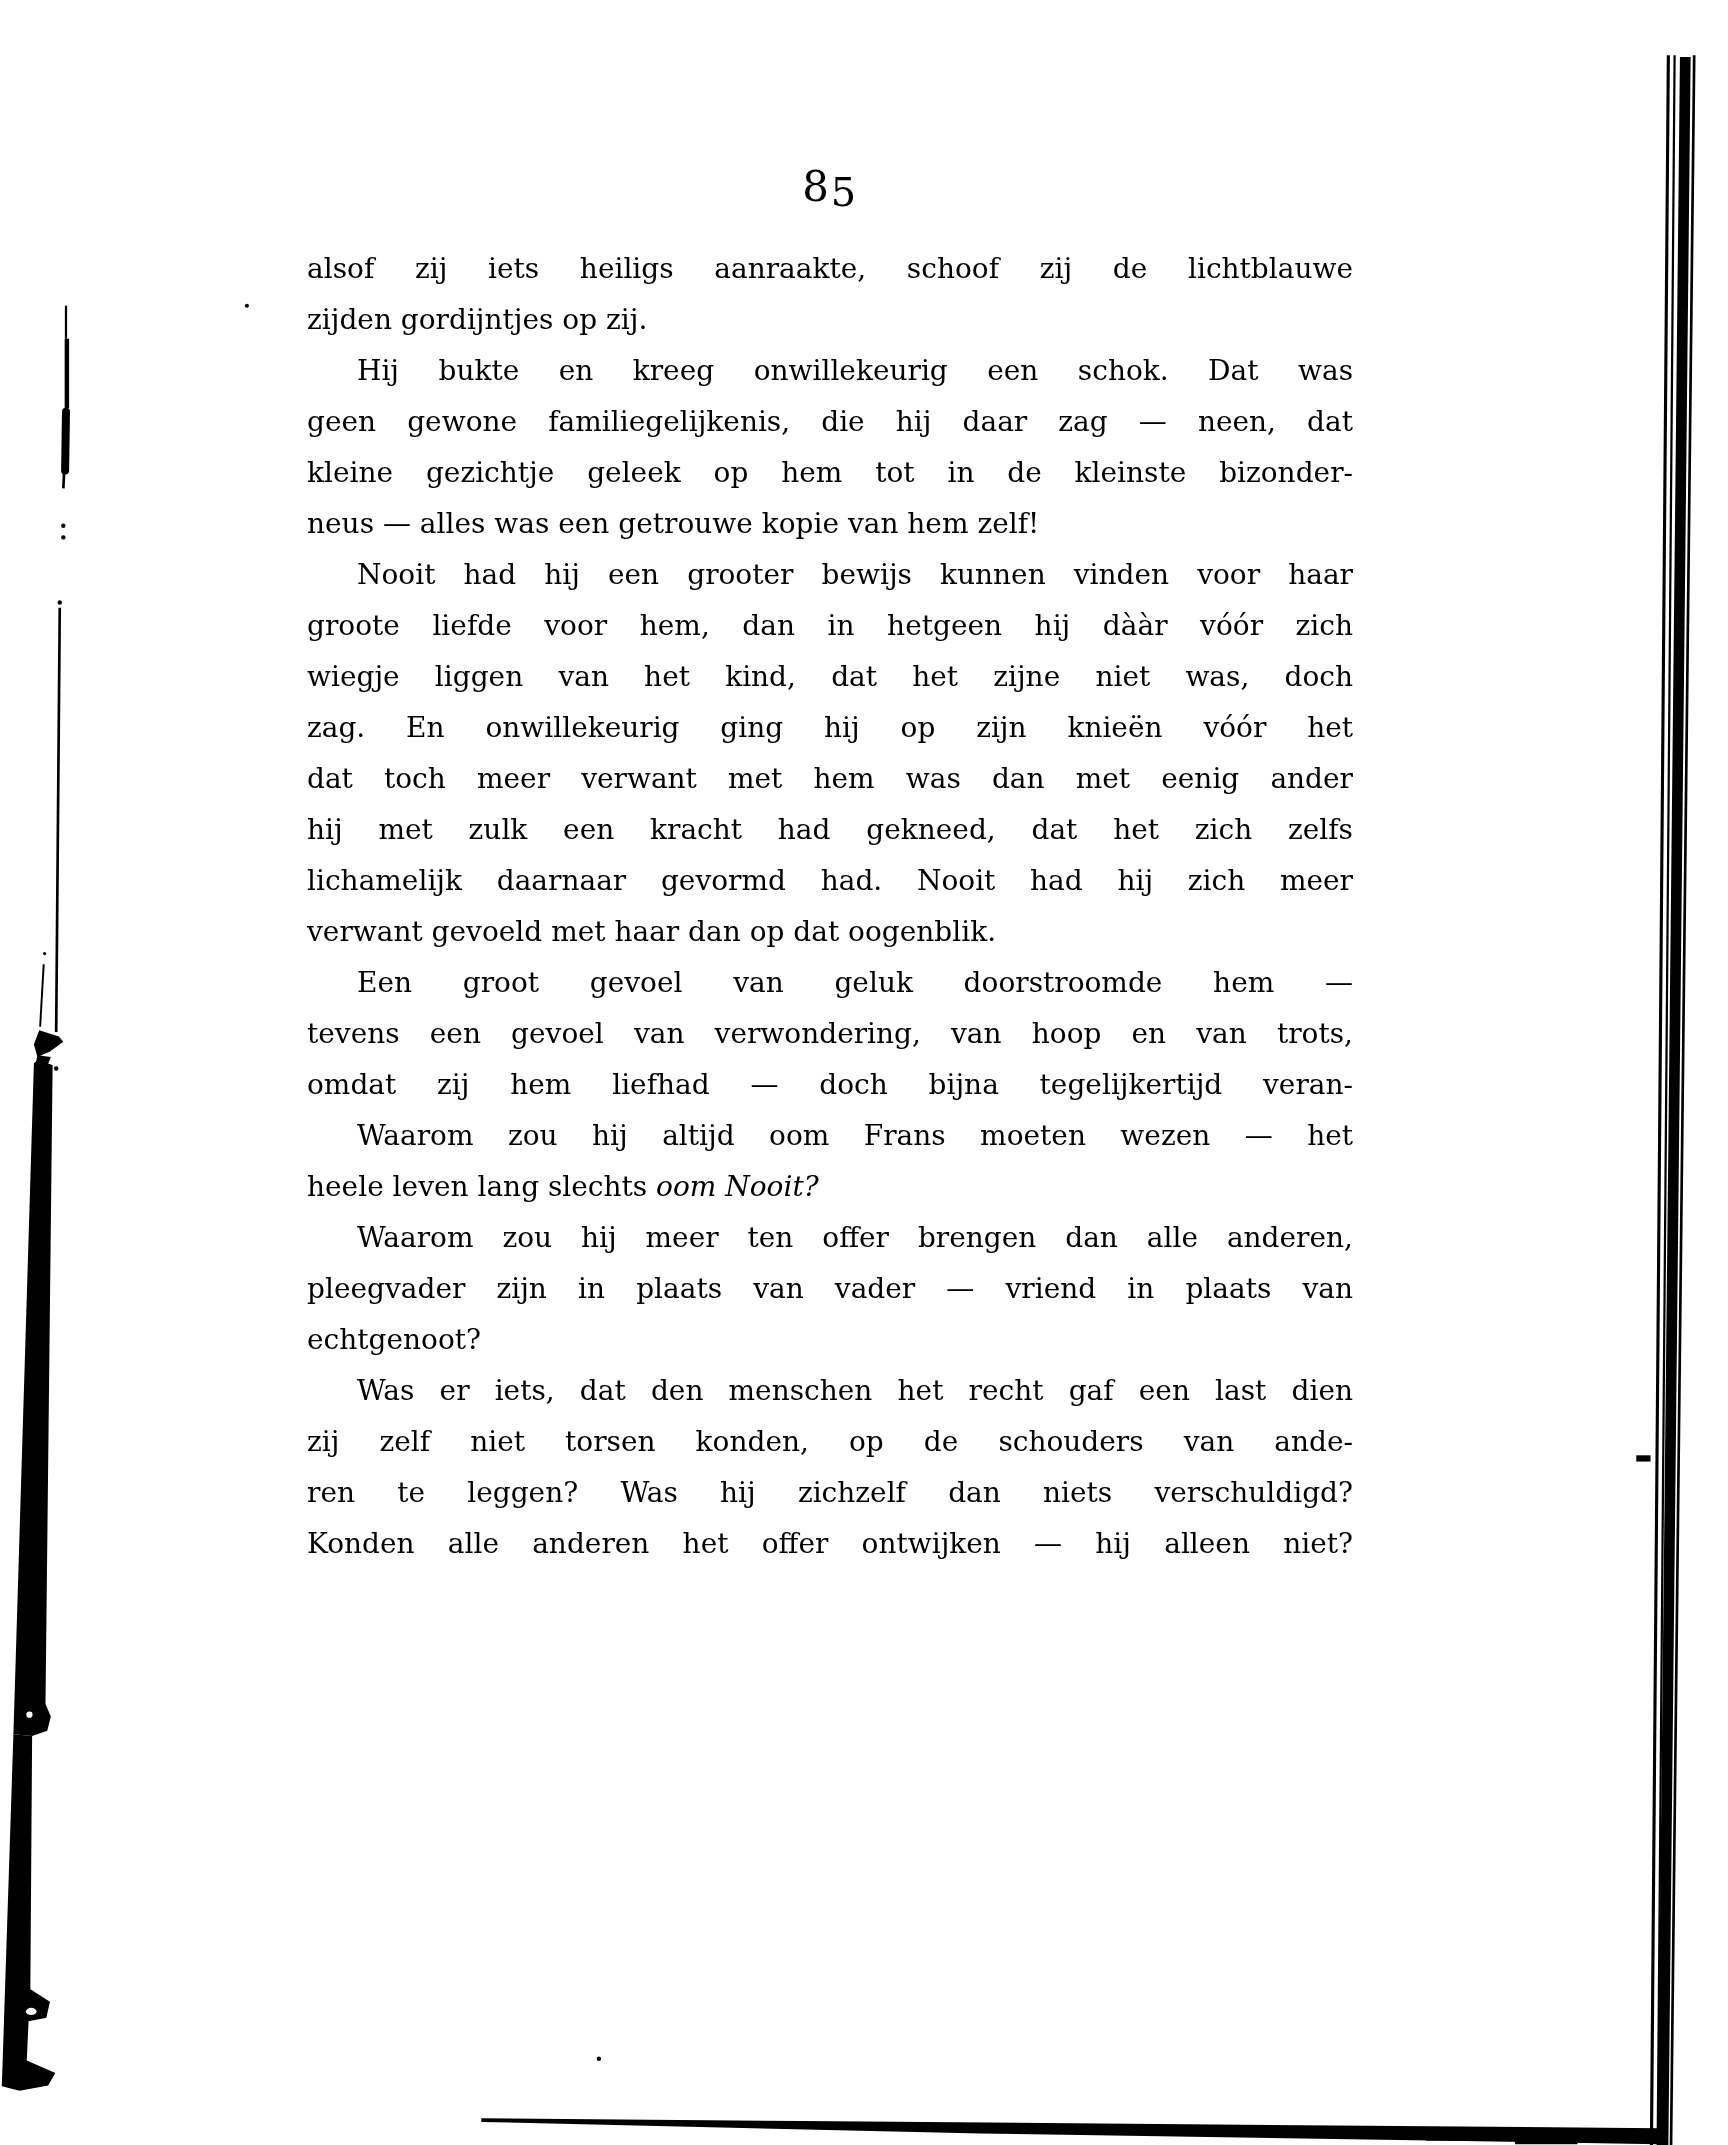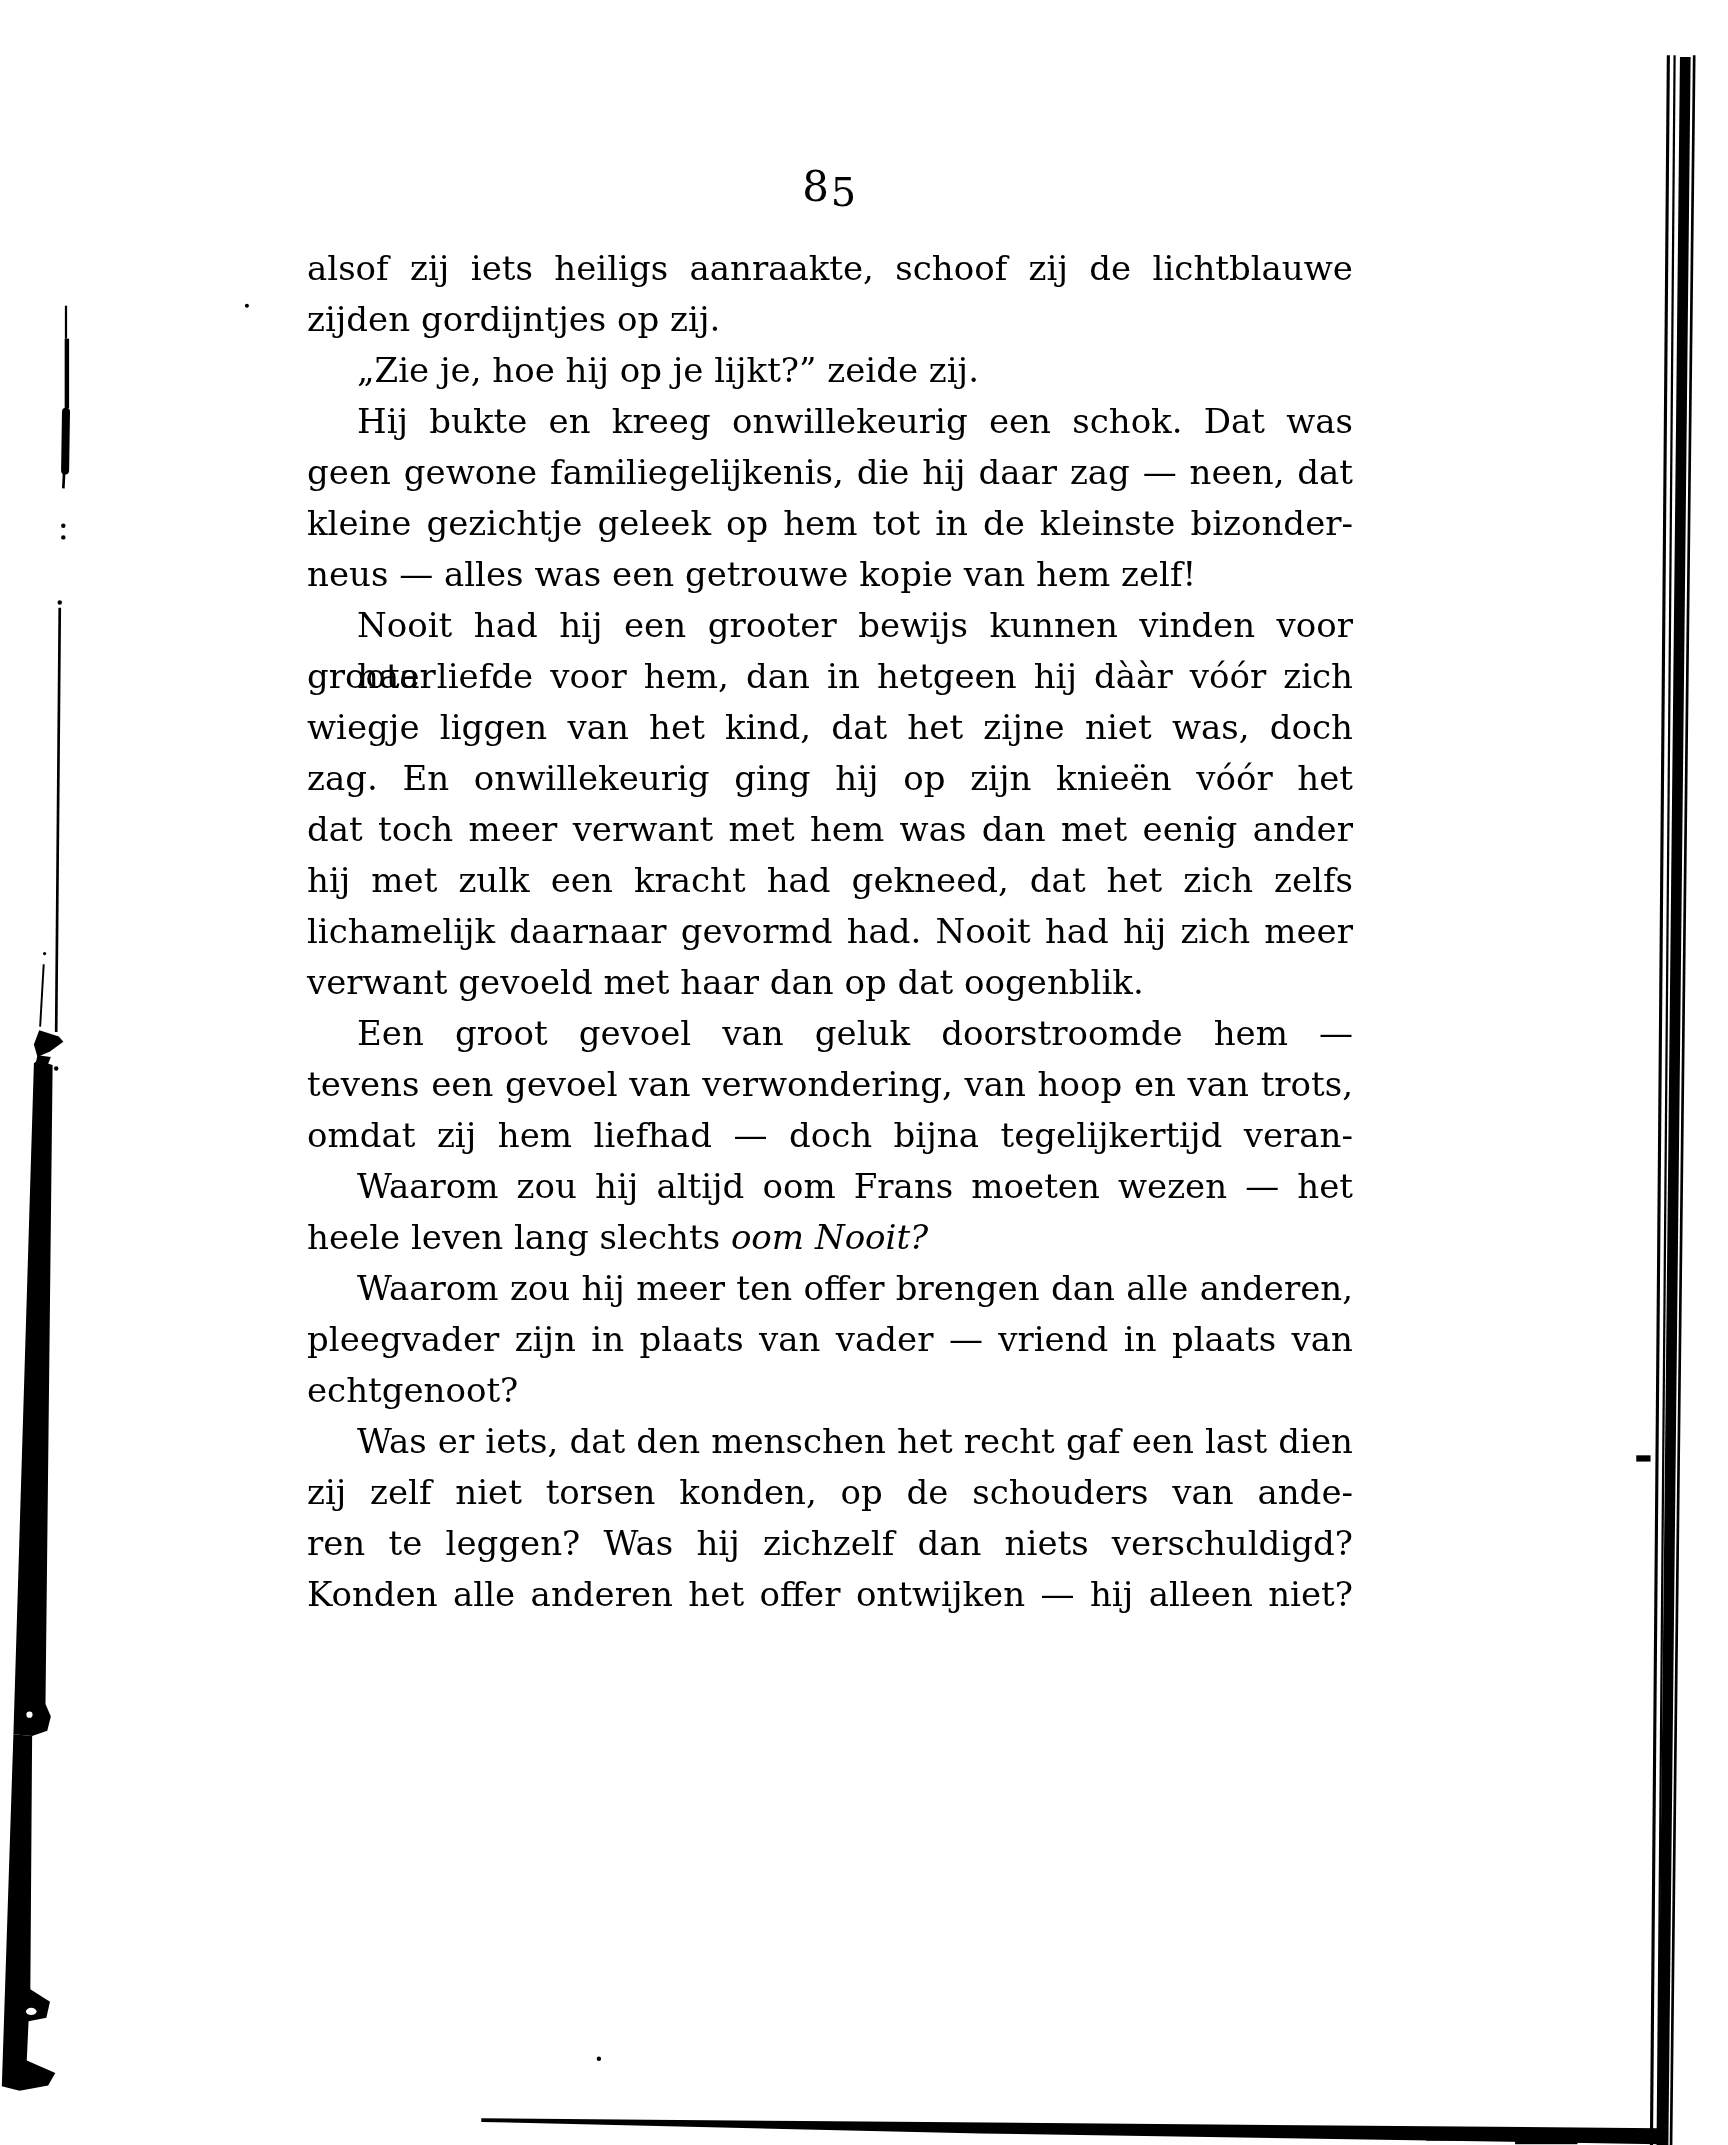--- a/index.html
+++ b/index.html
@@ -12,40 +12,39 @@
     overflow:hidden;
   }
   .page{position:absolute;left:0;top:0;width:1729px;height:2146px;background:#ffffff;overflow:hidden;padding-left:17px;}
   .pagenum{
     position:absolute;left:307px;top:164px;width:1046px;
     text-align:center;font-size:42px;line-height:1.1;letter-spacing:1.8px;
   }
   .pagenum .os{position:relative;top:0.13em;font-size:0.95em;}
   .textblock{position:absolute;left:307px;top:243px;width:1046px;}
   .line{
-    height:51px;line-height:51px;font-size:34px;
+    height:51px;line-height:51px;font-size:28px;
     white-space:normal;text-justify:inter-word;
   }
   .line.j{text-align:justify;text-align-last:justify;}
   .line.l{text-align:left;text-align-last:left;}
   .line.ind{padding-left:50px;}
   .em{font-style:italic;}
   svg.artifacts{position:absolute;left:0;top:0;width:1729px;height:2146px;pointer-events:none;}
 </style>
 </head>
 <body>
 
 <div class="page">
 
   <div class="pagenum" id="pagenum"><span>8</span><span class="os">5</span></div>
 
   <div class="textblock" id="textblock">
       <div class="line j">alsof zij iets heiligs aanraakte, schoof zij de lichtblauwe</div>
       <div class="line l">zijden gordijntjes op zij.</div>
-      <div class="line l ind">„Zie je, hoe hij op je lijkt?” zeide zij.</div>
       <div class="line j ind">Hij bukte en kreeg onwillekeurig een schok. Dat was</div>
       <div class="line j">geen gewone familiegelijkenis, die hij daar zag — neen, dat</div>
       <div class="line j">kleine gezichtje geleek op hem tot in de kleinste bizonder-</div>
       <div class="line l">neus — alles was een getrouwe kopie van hem zelf!</div>
       <div class="line j ind">Nooit had hij een grooter bewijs kunnen vinden voor haar</div>
       <div class="line j">groote liefde voor hem, dan in hetgeen hij dààr vóór zich</div>
       <div class="line j">wiegje liggen van het kind, dat het zijne niet was, doch</div>
       <div class="line j">zag. En onwillekeurig ging hij op zijn knieën vóór het</div>
       <div class="line j">dat toch meer verwant met hem was dan met eenig ander</div>
       <div class="line j">hij met zulk een kracht had gekneed, dat het zich zelfs</div>

